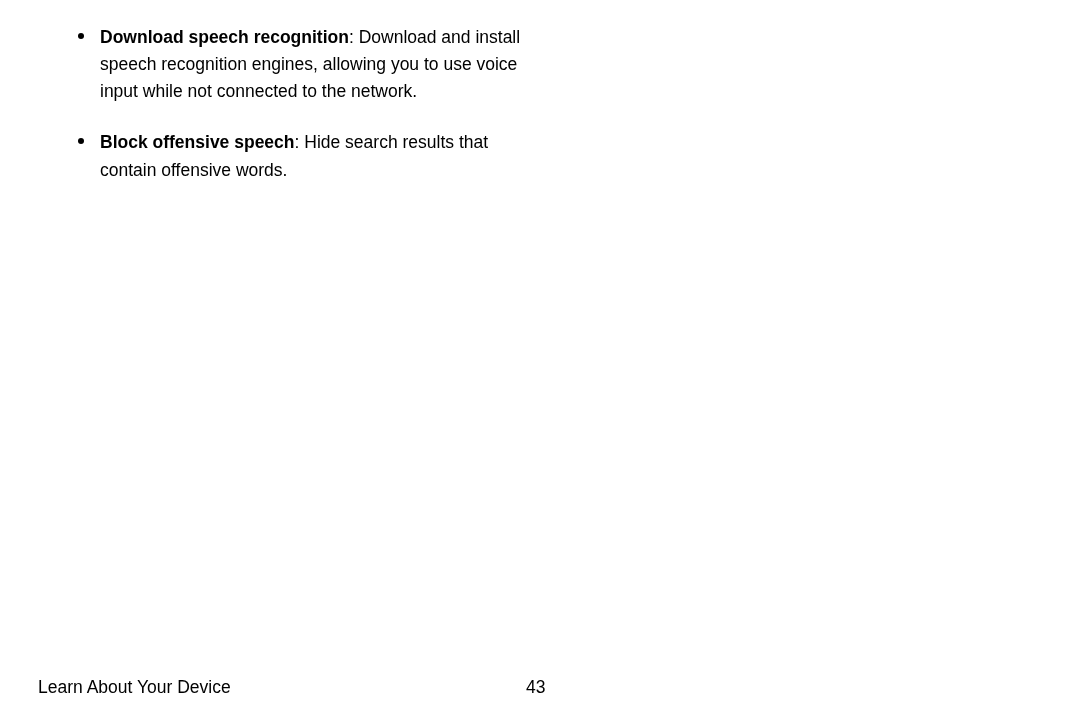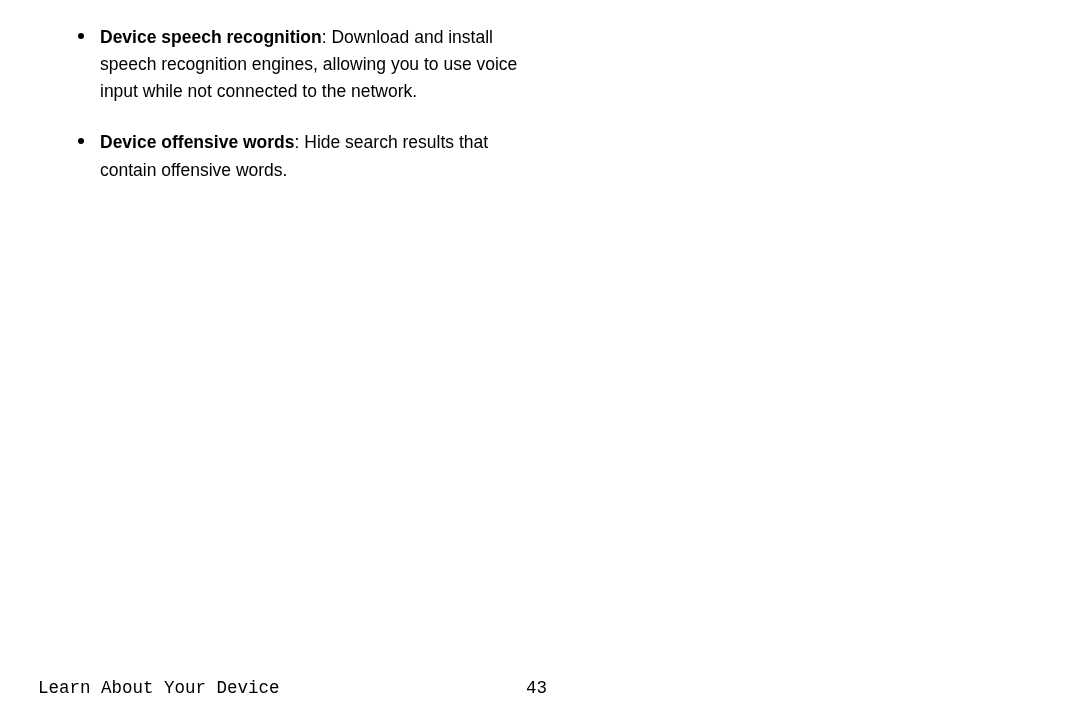--- a/index.html
+++ b/index.html
@@ -43,41 +43,40 @@
     .term {
       font-weight: bold;
     }
     .footer {
       position: absolute;
       bottom: 22px;
       left: 38px;
       width: 540px;
       font-size: 17.5px;
       color: #000000;
-      font-family: Liberation Mono, monospace;
     }
     .footer-title {
       display: inline-block;
     }
     .page-num {
       position: absolute;
       left: 488px;
       bottom: 0;
     }
   </style>
 </head>
 <body>
 
 <div class="content">
   <ul>
     <li>
-      <span class="term">Device speech recognition</span><span>: Download and install speech recognition engines, allowing you to use voice input while not connected to the network.</span>
+      <span class="term">Download speech recognition</span><span>: Download and install speech recognition engines, allowing you to use voice input while not connected to the network.</span>
     </li>
     <li>
-      <span class="term">Device offensive words</span><span>: Hide search results that contain offensive words.</span>
+      <span class="term">Block offensive speech</span><span>: Hide search results that contain offensive words.</span>
     </li>
   </ul>
 </div>
 
 <div class="footer">
   <span class="footer-title">Learn About Your Device</span>
   <span class="page-num">43</span>
 </div>
 
 </body></html>

